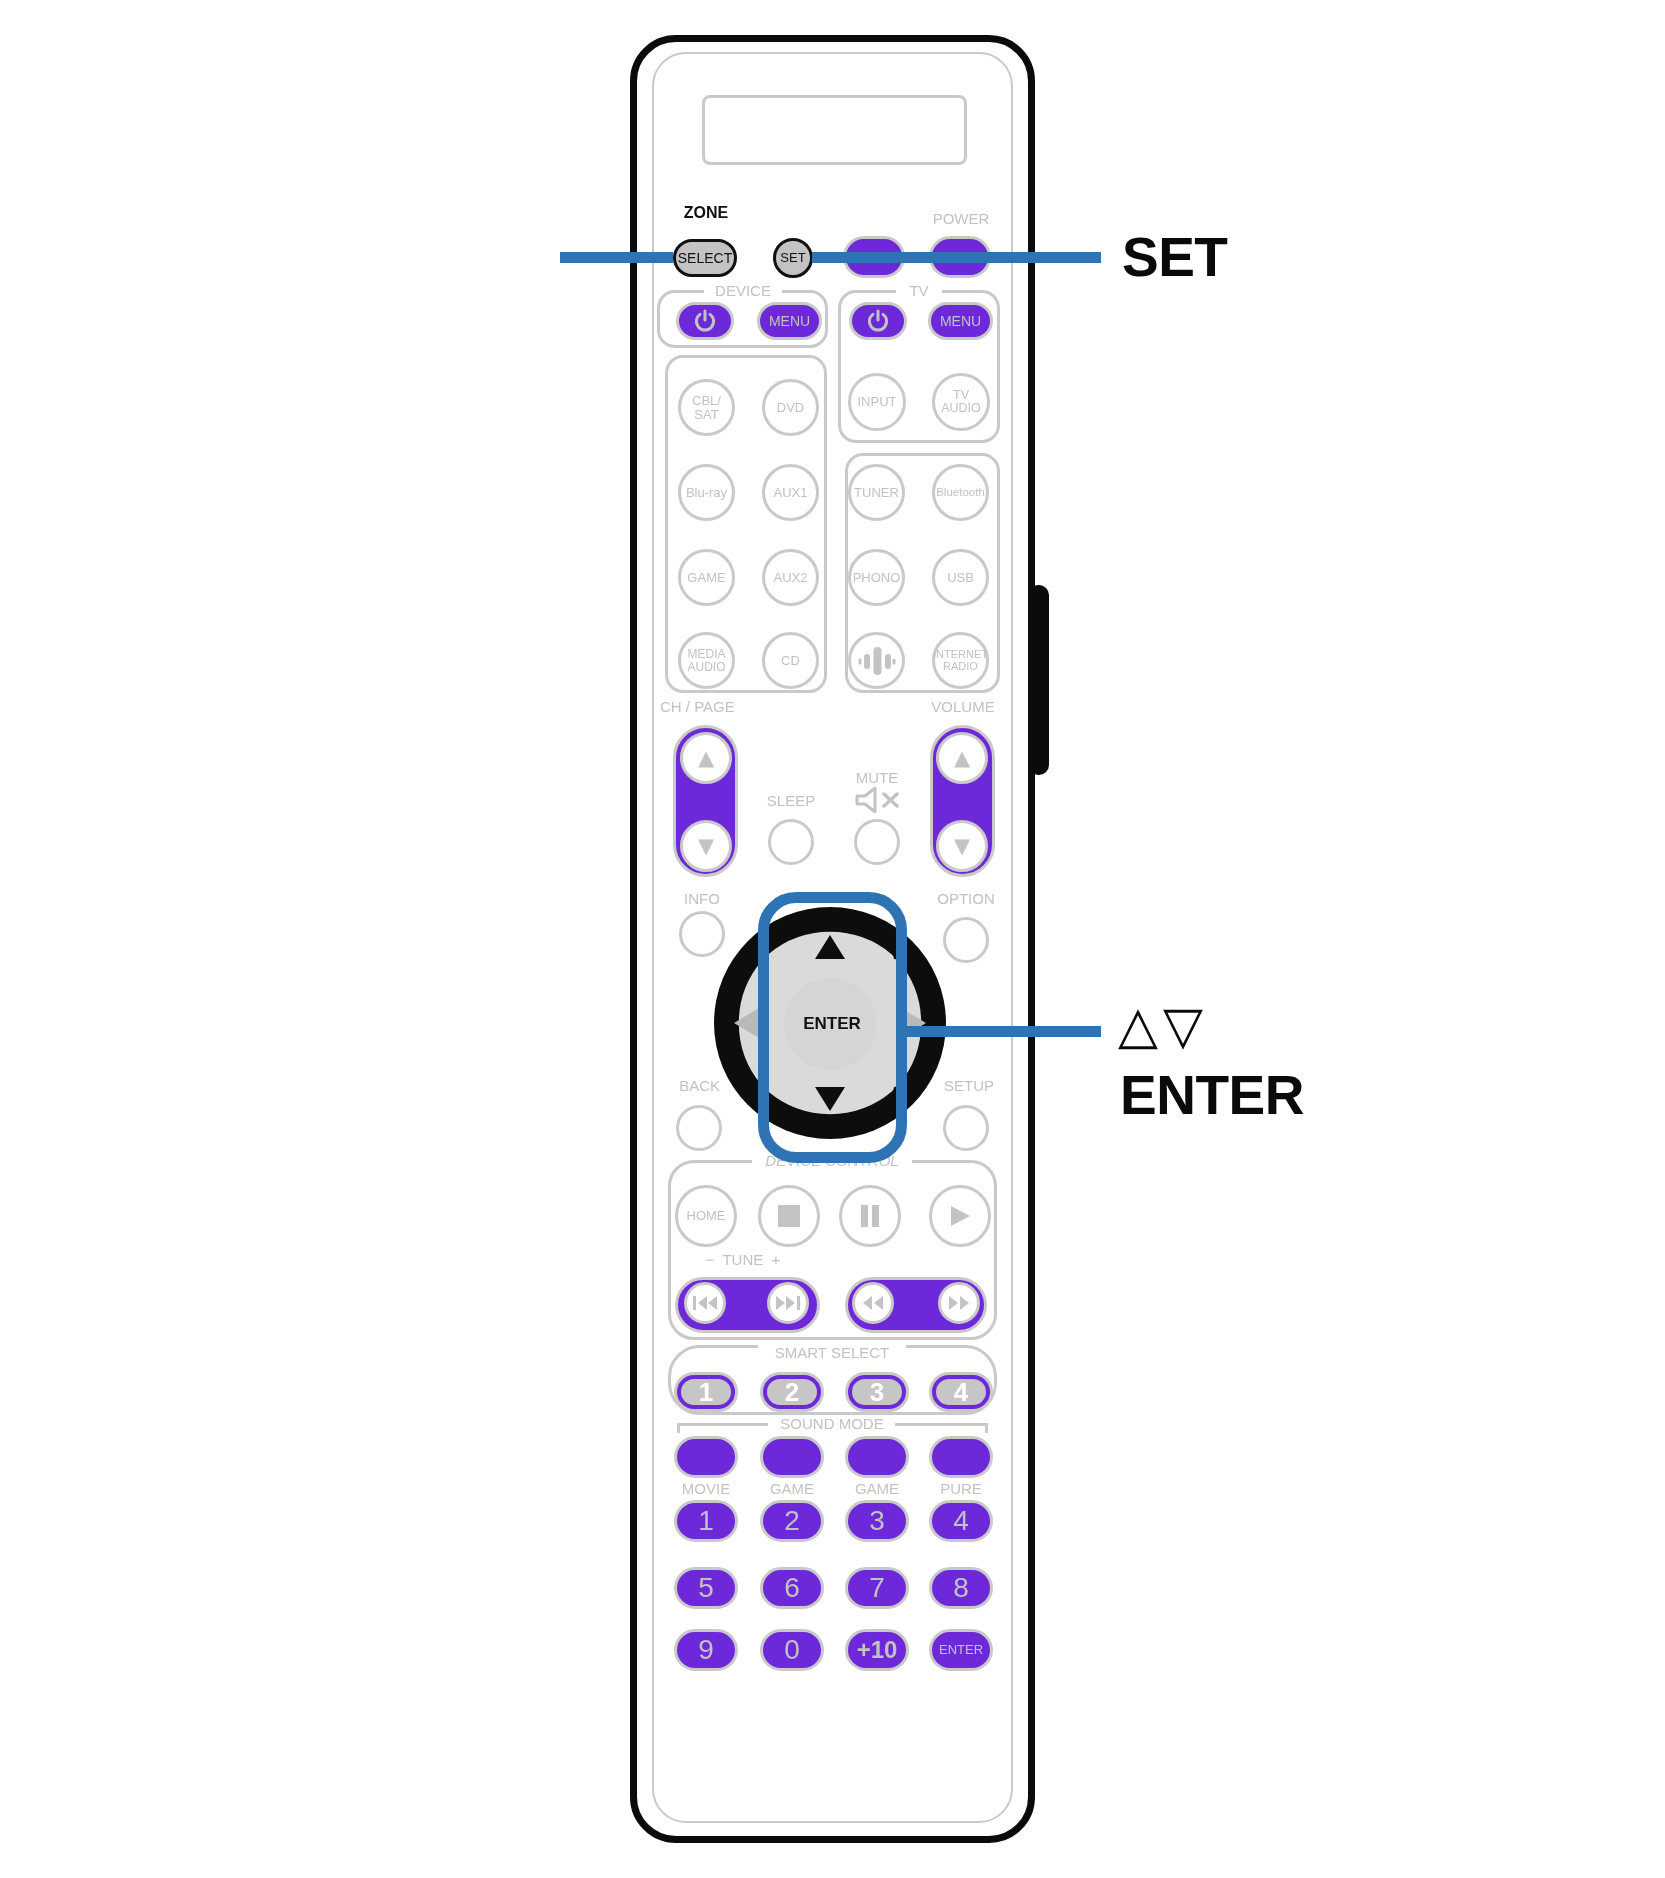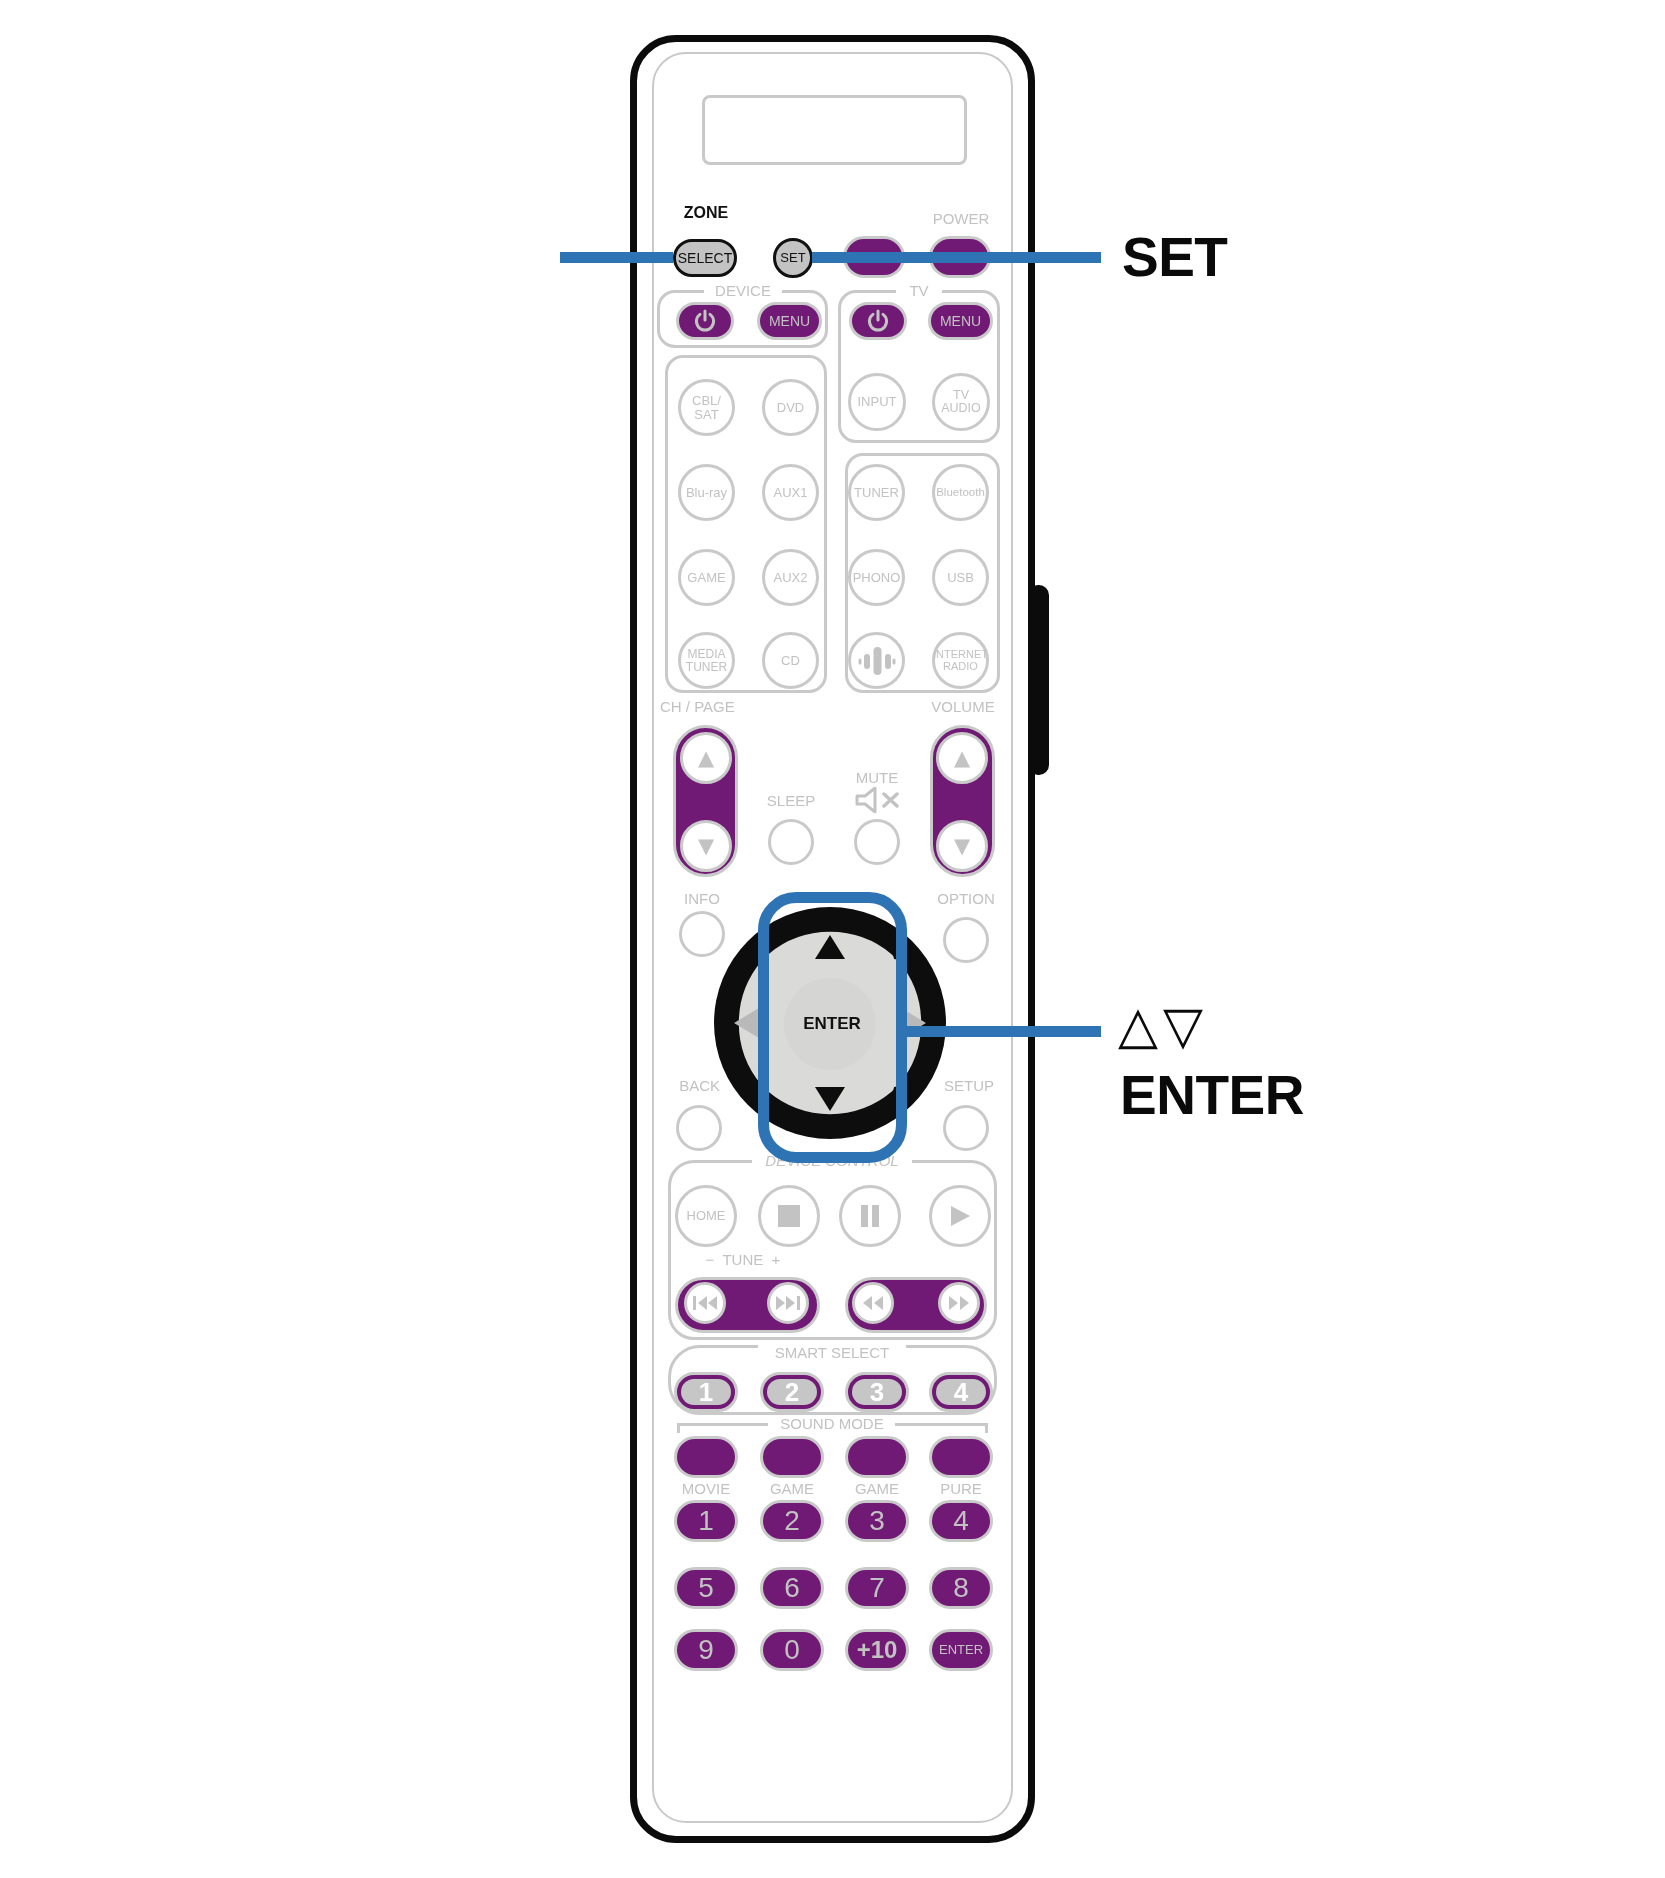--- a/index.html
+++ b/index.html
@@ -9,21 +9,21 @@
     --ol:#c9c9c9;        
     --tx:#c2c2c2;        
     --ic:#c3c3c3;        
     --blk:#0c0c0c;
     --blue:#2E74B5;
   }
   .abs{position:absolute;box-sizing:border-box;}
   .circle{border:3px solid var(--ol);border-radius:50%;background:#fff;color:var(--tx);
           display:flex;align-items:center;justify-content:center;text-align:center;
           white-space:pre-line;line-height:1.02;font-size:13px;}
-  .pill{border:3px solid var(--ol);border-radius:999px;background:#701a75;color:var(--tx);
+  .pill{border:3px solid var(--ol);border-radius:999px;background:#6d28d9;color:var(--tx);
         display:flex;align-items:center;justify-content:center;text-align:center;
         white-space:pre-line;line-height:1.02;font-size:14px;}
   .gbox{border:3px solid var(--ol);border-radius:22px;background:transparent;}
   .glabel{color:var(--tx);background:#fff;text-align:center;font-size:15px;line-height:17px;padding:0 4px;}
   .darkbtn{background:#c3c3c3;border:3.5px solid #111;color:#111;font-weight:normal;}
   .graytxt{color:var(--tx);font-size:15px;line-height:17px;}
   .center{text-align:center;}
   .callout{color:#0a0a0a;font-weight:bold;font-size:55px;line-height:1.0;letter-spacing:-0.5px;}
   .blueline{background:var(--blue);height:11px;z-index:30;}
   .tri{font-family:"DejaVu Sans",sans-serif;color:var(--ic);font-size:21px;line-height:1;}
@@ -78,21 +78,21 @@
 
   <div class="abs gbox" style="left:665px;top:355px;width:162px;height:338px;border-radius:18px;"></div>
   <div class="abs circle" style="left:678px;top:379px;width:57px;height:57px;">CBL/
 SAT</div>
   <div class="abs circle" style="left:762px;top:379px;width:57px;height:57px;">DVD</div>
   <div class="abs circle" style="left:678px;top:464px;width:57px;height:57px;">Blu-ray</div>
   <div class="abs circle" style="left:762px;top:464px;width:57px;height:57px;">AUX1</div>
   <div class="abs circle" style="left:678px;top:549px;width:57px;height:57px;">GAME</div>
   <div class="abs circle" style="left:762px;top:549px;width:57px;height:57px;">AUX2</div>
   <div class="abs circle" style="left:678px;top:632px;width:57px;height:57px;font-size:12px;">MEDIA
-TUNER</div>
+AUDIO</div>
   <div class="abs circle" style="left:762px;top:632px;width:57px;height:57px;">CD</div>
 
   <div class="abs gbox" style="left:845px;top:453px;width:155px;height:240px;border-radius:18px;"></div>
   <div class="abs circle" style="left:848px;top:464px;width:57px;height:57px;">TUNER</div>
   <div class="abs circle" style="left:932px;top:464px;width:57px;height:57px;font-size:11.5px;">Bluetooth</div>
   <div class="abs circle" style="left:848px;top:549px;width:57px;height:57px;">PHONO</div>
   <div class="abs circle" style="left:932px;top:549px;width:57px;height:57px;">USB</div>
   <div class="abs circle" style="left:848px;top:632px;width:57px;height:57px;">
     <svg width="40" height="36" viewBox="0 0 40 36">
       <rect x="16.5" y="4" width="8" height="28" rx="4" fill="#c3c3c3"></rect>

